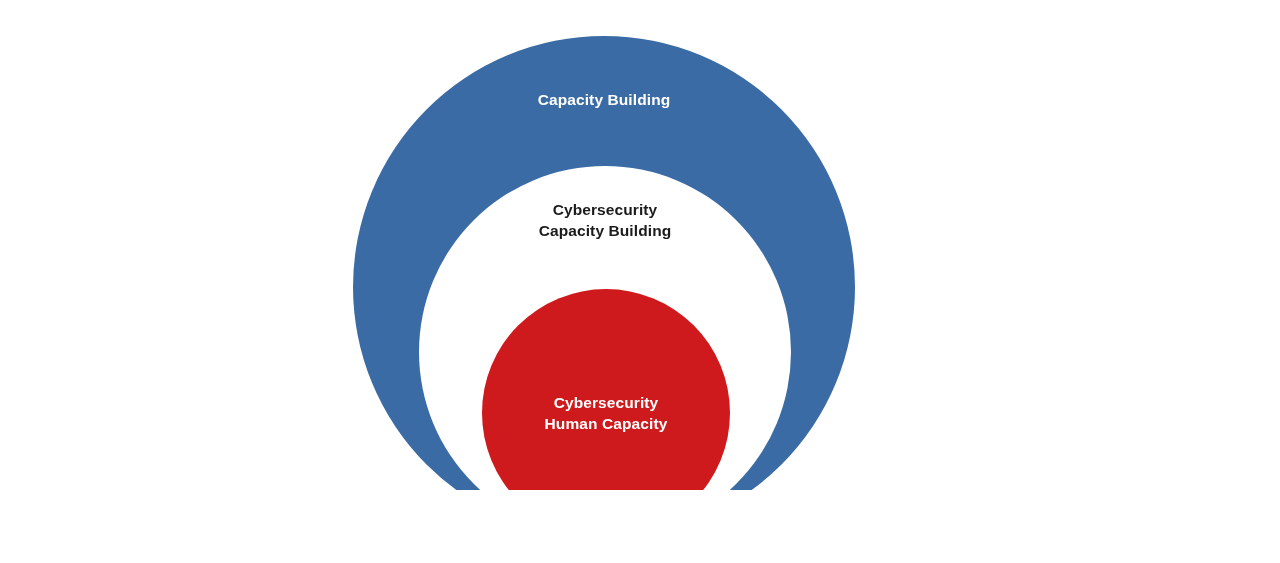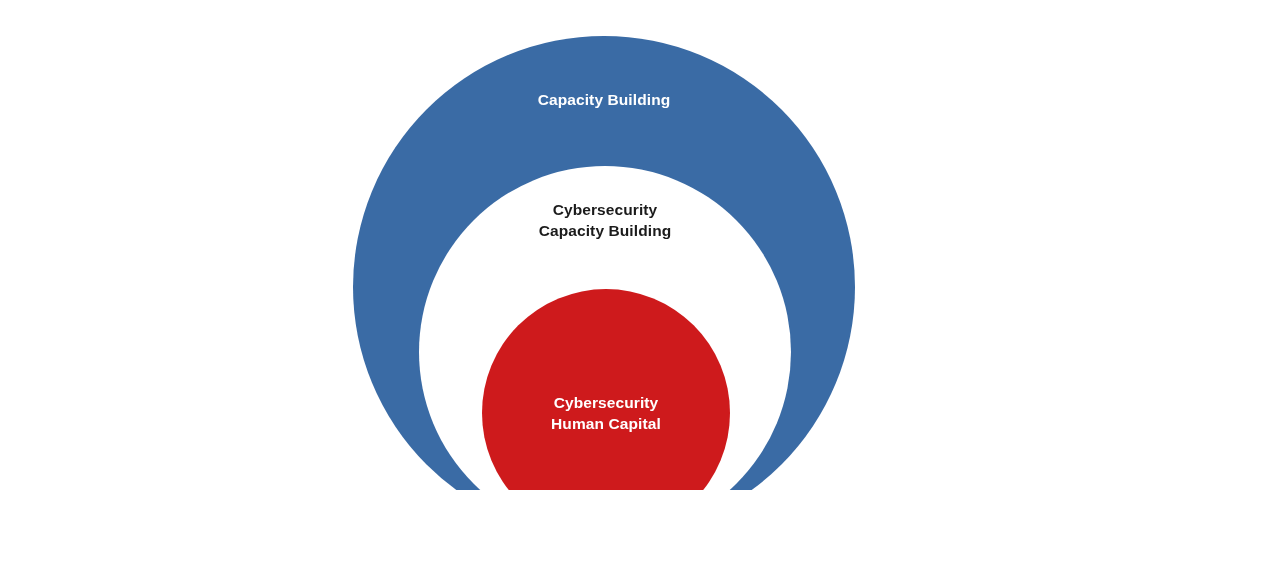--- a/index.html
+++ b/index.html
@@ -78,17 +78,17 @@
   <div class="circle circle-middle" style="background: rgb(255, 255, 255);">
     <div class="ring-label label-middle" style="color: rgb(27, 27, 27);">
       <div>Cybersecurity</div>
       <div>Capacity Building</div>
     </div>
   </div>
 
   <div class="circle circle-inner" style="background: rgb(206, 26, 28);">
     <div class="ring-label label-inner" style="color: rgb(255, 255, 255);">
       <div>Cybersecurity</div>
-      <div>Human Capital</div>
+      <div>Human Capacity</div>
     </div>
   </div>
 
 </div>
 
 </body></html>

